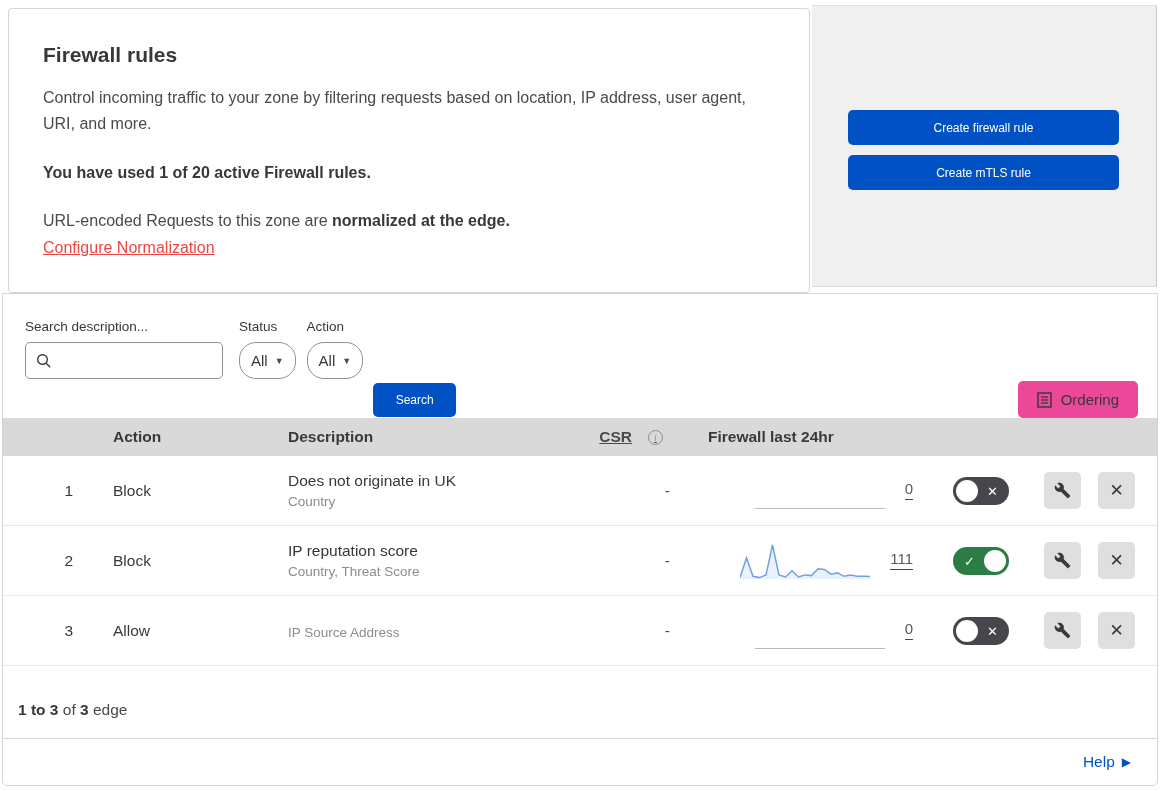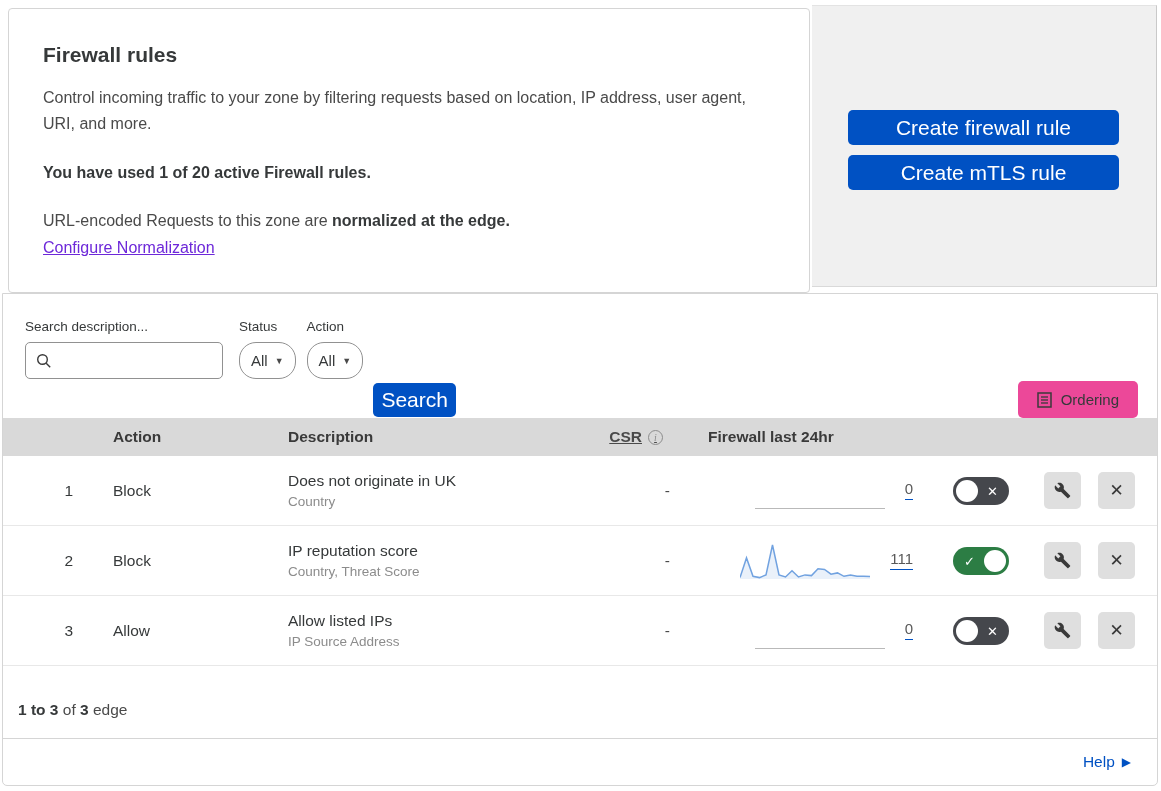--- a/index.html
+++ b/index.html
@@ -18,30 +18,30 @@
   .intro-card {
     position:absolute; left:8px; top:8px; width:802px; height:285px;
     background:#fff; border:1px solid #d5d5d5; border-radius:4px;
     padding:34px 40px 0 34px;
   }
   .intro-card h1 { margin:0 0 18px; font-size:21px; font-weight:bold; color:#36393a; }
   .intro-desc { margin:0 0 27px; font-size:16px; line-height:26px; color:#4a4a4a; max-width:712px; }
   .intro-usage { margin:0 0 30px; font-size:16px; font-weight:bold; color:#36393a; }
   .intro-norm { margin:0 0 9px; font-size:16px; color:#4a4a4a; }
   .intro-norm strong { color:#36393a; }
-  .intro-link { display:inline-block; font-size:16px; color:#6d28d9; text-decoration:underline; cursor:pointer; }
+  .intro-link { display:inline-block; font-size:16px; color:#ef4444; text-decoration:underline; cursor:pointer; }
 
   .side-panel {
     position:absolute; left:812px; top:5px; width:345px; height:282px;
     background:#f0f0f0; border-right:1px solid #c9c9c9; border-top:1px solid #e3e3e3; border-bottom:1px solid #d9d9d9;
     display:flex; flex-direction:column; gap:10px; padding:104px 37px 0 36px;
   }
   .btn-primary {
     background:#0051c3; color:#fff; border:none; border-radius:5px;
-    height:35px; font-size:21px; font-family:inherit; cursor:pointer; width:100%;
+    height:35px; font-size:12px; font-family:inherit; cursor:pointer; width:100%;
   }
 
   
   .main-card {
     position:absolute; left:2px; top:293px; width:1156px; height:493px;
     background:#fff; border:1px solid #d5d5d5; border-radius:0 0 5px 5px;
   }
 
   
   .filter-bar { height:124px; padding:25px 19px 0 22px; display:flex; align-items:flex-start; }
@@ -77,21 +77,21 @@
     align-items:center;
   }
   .thead {
     height:38px; background:#d9d9d9; font-weight:bold; font-size:15.5px; color:#3a3a3a;
   }
   .trow { height:70px; border-bottom:1px solid #e8e8e8; font-size:15.5px; }
   .col-num { text-align:right; padding-right:20px; color:#36393a; }
   .col-action { padding-left:20px; }
   .col-desc { padding-left:20px; }
   .col-csr { text-align:right; padding-right:18px; color:#4a4a4a; }
-  .thead .col-csr { display:flex; justify-content:flex-end; align-items:center; gap:6px; padding-right:25px;text-decoration:underline; }
+  .thead .col-csr { display:flex; justify-content:flex-end; align-items:center; gap:16px; padding-right:25px;text-decoration:underline; }
   .info-icon {
     display:inline-flex; align-items:center; justify-content:center;
     width:15px; height:15px; border:1px solid #8c8c8c; border-radius:50%;
     font-size:10px; font-weight:normal; color:#8c8c8c; font-style:italic; font-family:"Liberation Serif", serif;
   }
   .col-activity { padding-left:20px; }
   .trow .col-activity { display:flex; align-items:center; justify-content:flex-end; padding-right:10px; }
   .desc-main { color:#36393a; }
   .desc-sub { color:#8c8c8c; font-size:13.5px; margin-top:4px; }
 
@@ -267,21 +267,20 @@
       <button class="icon-btn">
         <span>✕</span>
       </button>
     </div>
   </div>
 
   <div class="trow">
     <div class="col-num">3</div>
     <div class="col-action">Allow</div>
     <div class="col-desc">
-      <div class="desc-main">Allow listed IPs</div>
       <div class="desc-sub">IP Source Address</div>
     </div>
     <div class="col-csr">-</div>
     <div class="col-activity">
       <div class="spark flat"></div>
       <a class="count">0</a>
     </div>
     <div class="col-controls">
       <button class="toggle off">
 

